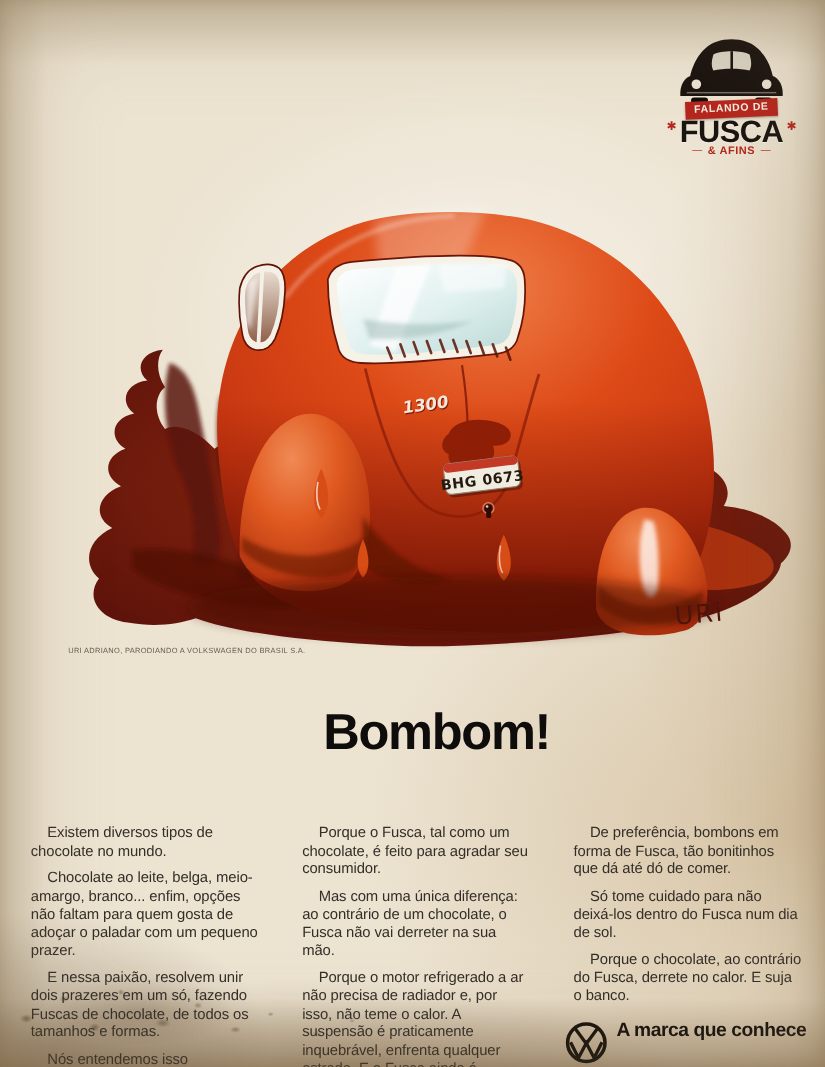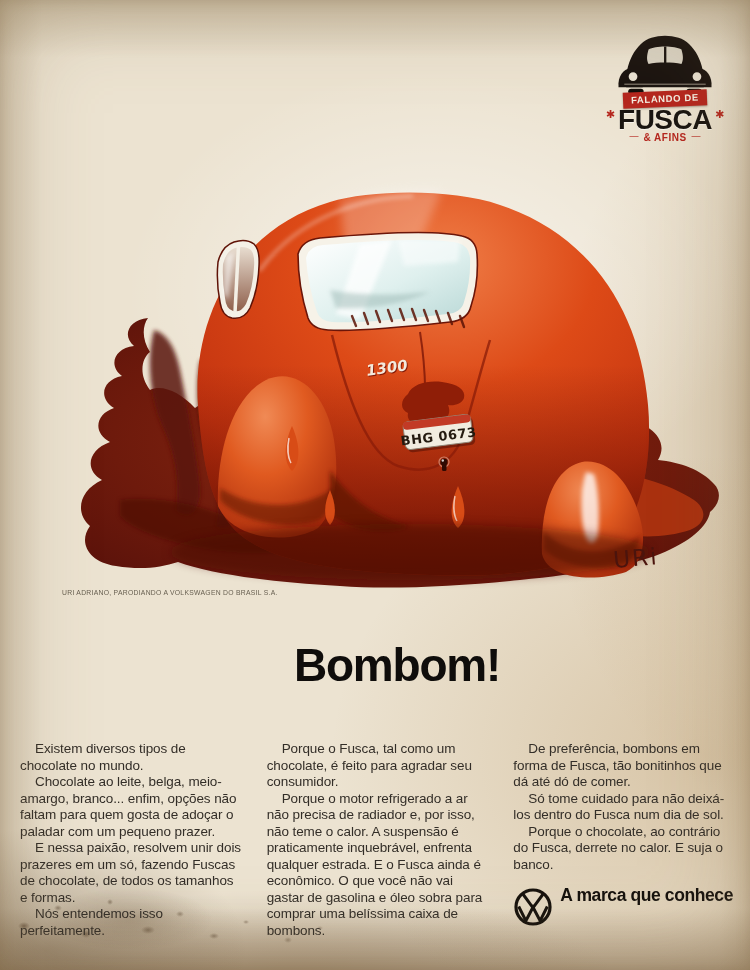--- a/index.html
+++ b/index.html
@@ -47,21 +47,21 @@
   .logo .dash{color:#b5271e;font-size:9px;transform:translateY(-1px);}
   
   .art{position:absolute;left:30px;top:170px;width:690px;height:420px;}
   .caption{position:absolute;left:62px;top:589px;font-size:6.8px;letter-spacing:.28px;color:#665e4f;}
   
   .headline{position:absolute;left:0;right:0;top:638px;margin:0;text-align:center;
     font-size:46px;font-weight:700;letter-spacing:-1.2px;color:#0f0d0b;padding-left:44px;}
   
   .columns{position:absolute;top:741px;left:20px;right:13px;display:flex;gap:23px;}
   .col{flex:1 1 0;min-width:0;}
-  .col p{margin:0;text-indent:15px;font-size:13.5px;line-height:1.225;color:#332e28;letter-spacing:-.1px;}
+  .col p{margin:8px;text-indent:15px;font-size:13.5px;line-height:1.225;color:#332e28;letter-spacing:-.1px;}
   
   .footer{display:flex;align-items:flex-start;gap:7px;margin-top:13px;}
   .vw{flex:0 0 auto;margin-top:1px;}
   .tagline{display:flex;gap:26px;}
   .tagline .t1,.tagline .t2{font-size:17.5px;font-weight:800;line-height:1.04;letter-spacing:-.4px;color:#15110d;white-space:nowrap;}
   .tagline .legal{font-size:8px;color:#7c7160;margin-top:4px;letter-spacing:.15px;white-space:nowrap;}
 </style>
 </head>
 <body>
 
@@ -253,20 +253,21 @@
 
   <main class="columns">
     <div class="col">
         <p>Existem diversos tipos de chocolate no mundo.</p>
         <p>Chocolate ao leite, belga, meio-amargo, branco... enfim, opções não faltam para quem gosta de adoçar o paladar com um pequeno prazer.</p>
         <p>E nessa paixão, resolvem unir dois prazeres em um só, fazendo Fuscas de chocolate, de todos os tamanhos e formas.</p>
         <p>Nós entendemos isso perfeitamente.</p>
       </div>
     <div class="col">
         <p>Porque o Fusca, tal como um chocolate, é feito para agradar seu consumidor.</p>
+        <p>Mas com uma única diferença: ao contrário de um chocolate, o Fusca não vai derreter na sua mão.</p>
         <p>Porque o motor refrigerado a ar não precisa de radiador e, por isso, não teme o calor. A suspensão é praticamente inquebrável, enfrenta qualquer estrada. E o Fusca ainda é econômico. O que você não vai gastar de gasolina e óleo sobra para comprar uma belíssima caixa de bombons.</p>
       </div>
     <div class="col">
       <div>
           <p>De preferência, bombons em forma de Fusca, tão bonitinhos que dá até dó de comer.</p>
           <p>Só tome cuidado para não deixá-los dentro do Fusca num dia de sol.</p>
           <p>Porque o chocolate, ao contrário do Fusca, derrete no calor. E suja o banco.</p>
         </div>
       <div class="footer">
         <svg class="vw" viewBox="-20 -20 40 40" width="40" height="40">

